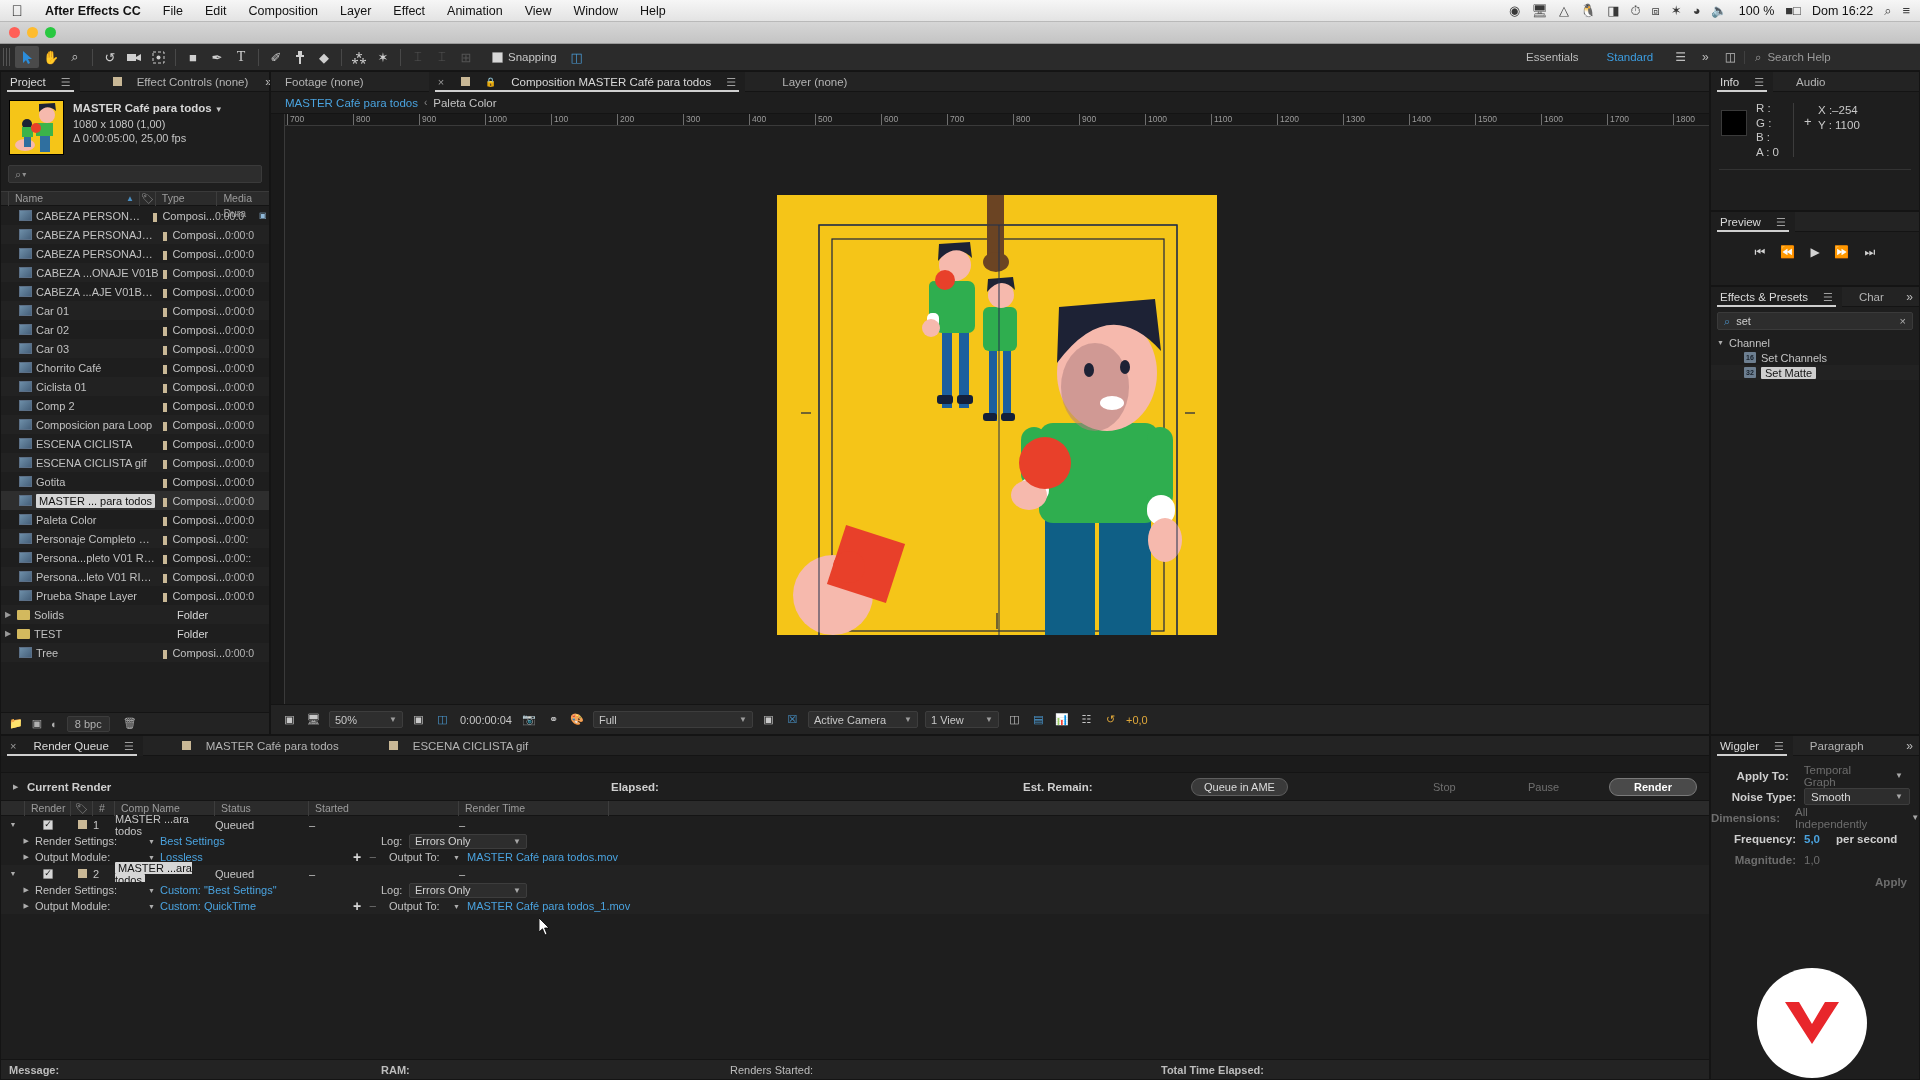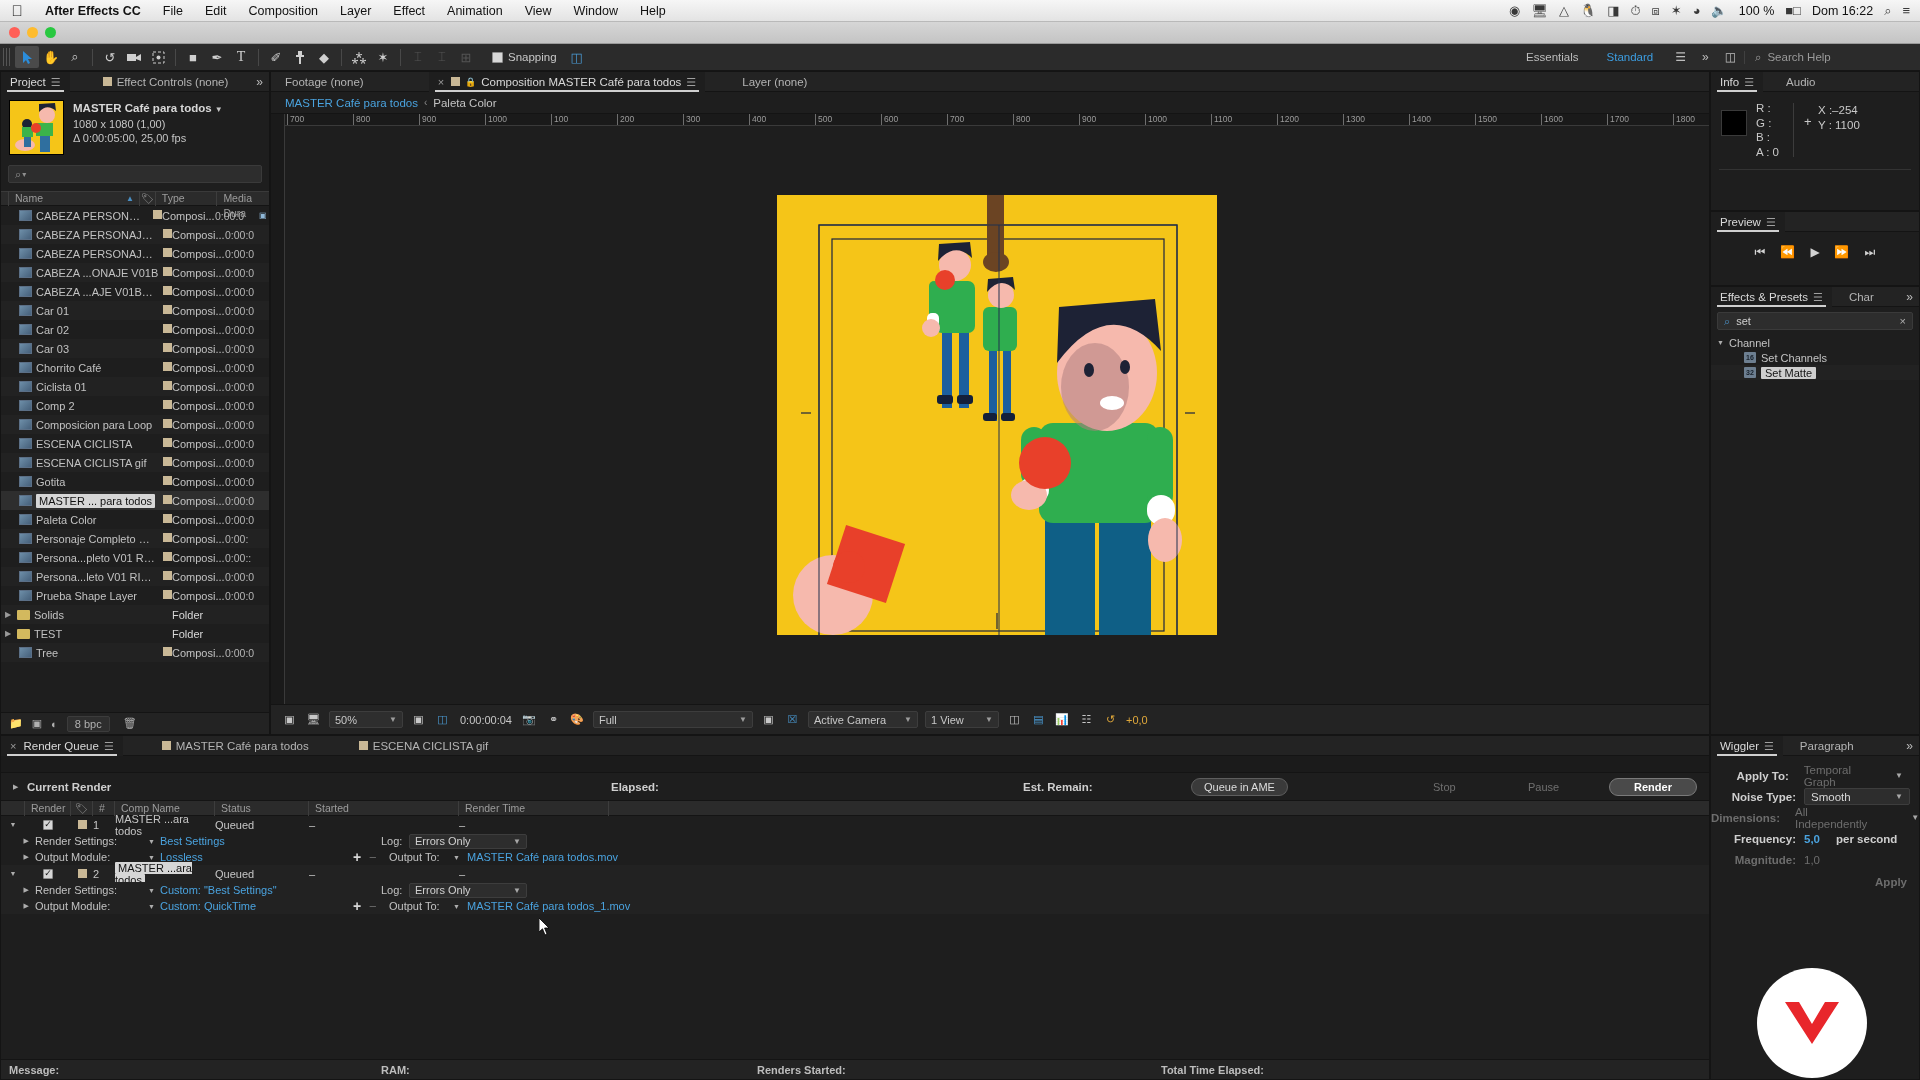--- a/index.html
+++ b/index.html
@@ -43,21 +43,21 @@
   .wsname { font-size:11.5px; color:#bdbdbd; padding:0 14px; }
   .wsname.active { color:#3c9de0; }
   .chev2 { color:#bdbdbd; padding:0 8px; font-size:12px; }
   #searchhelp { display:flex; align-items:center; gap:6px; padding-left:10px;
     border-left:1px solid #404040; width:170px; color:#9a9a9a; font-size:11.5px; }
 
   
   .panel { position:absolute; background:#1e1e1e; border:1px solid #141414; }
   .ptabs { height:20px; background:#232323; display:flex; align-items:center;
     font-size:11.5px; color:#b4b4b4; border-bottom:1px solid #141414; }
-  .ptab { display:flex; align-items:center; gap:5px; padding:0 9px; height:20px;
+  .ptab { display:flex; align-items:center; gap:15px; padding:0 9px; height:20px;
     line-height:20px; position:relative; white-space:nowrap; }
   .ptab.active { color:#d9d9d9; background:#1e1e1e; }
   .ptab.active:after { content:""; position:absolute; left:6px; right:6px; bottom:0;
     height:2px; background:#cfcfcf; }
   .ptab .menuico { font-size:11px; color:#a0a0a0; letter-spacing:0px; }
   .ptab .x { font-size:11px; color:#9a9a9a; margin-right:2px; }
   .swatch { width:9px; height:9px; background:#c9b896; display:inline-block; }
   .lockico { font-size:9px; color:#b0b0b0; }
 
   
@@ -77,21 +77,21 @@
   #projlist { overflow:hidden; }
   .prow { height:19px; display:flex; align-items:center; font-size:11px; color:#c2c2c2; }
   .prow:nth-child(even) { background:#222222; }
   .prow.sel { background:#2e2e2e; }
   .prow .ico { width:13px; height:11px; margin:0 4px 0 15px; flex:none;
     border:1px solid #5b6f86; background:linear-gradient(135deg,#6d8ea8,#46607a); }
   .prow .ico.folder { border:none; background:#d3b95e; width:13px; height:10px; border-radius:1px; }
   .prow .nmtxt { flex:1; overflow:hidden; white-space:nowrap; text-overflow:ellipsis; padding-right:4px; }
   .prow.sel .nmtxt { background:#d6d6d6; color:#111; padding:1px 3px; border-radius:1px; flex:0 0 auto; }
   .prow .arrow { width:10px; color:#9a9a9a; font-size:8px; margin-left:4px; }
-  .prow .tycell { width:62px; display:flex; align-items:flex-start; }
+  .prow .tycell { width:62px; display:flex; align-items:flex-end; gap:5px; }
   .prow .durcell { width:44px; font-size:10.5px; color:#b5b5b5; }
   #projfoot { position:absolute; bottom:0; left:0; right:0; height:22px; background:#232323;
     border-top:1px solid #141414; display:flex; align-items:center; gap:9px;
     padding:0 8px; font-size:11px; color:#b0b0b0; }
   #projfoot .bpc { background:#2e2e2e; border:1px solid #3c3c3c; padding:1px 7px; border-radius:2px; }
 
   
   #comppanel { left:270px; top:71px; width:1440px; height:664px; background:#0369a1; }
   #comptabs { height:20px; background:#232323; display:flex; align-items:center;
     font-size:11.5px; color:#b4b4b4; border-bottom:1px solid #141414; }
@@ -379,21 +379,21 @@
         </span>
         <span class="tycell">
           <span class="swatch"></span>
           <span>Composi...</span>
         </span>
         <span class="durcell">0:00:0</span>
       </div>
       <div class="prow">
         <span class="arrow"></span>
         <span class="ico" style="margin-left: 4px;"></span>
-        <span style="flex: 1 1 0%; overflow: hidden; white-space: nowrap; display: flex; align-items: center; padding-right: 0;">
+        <span style="flex: 1 1 0%; overflow: hidden; white-space: nowrap; display: flex; align-items: center; padding-right: 0; text-align: center;">
           <span class="nmtxt">CABEZA ...ONAJE V01B</span>
         </span>
         <span class="tycell">
           <span class="swatch"></span>
           <span>Composi...</span>
         </span>
         <span class="durcell">0:00:0</span>
       </div>
       <div class="prow">
         <span class="arrow"></span>
@@ -913,21 +913,21 @@
         <span style="position:absolute;left:368px;color:#6a6a6a;font-size:13px">−</span>
         <span style="position:absolute;left:388px">Output To:</span>
         <span class="tri" style="position:absolute;left:452px">▼</span>
         <span class="bluelink" style="position:absolute;left:466px">MASTER Café para todos_1.mov</span>
       </div>
     </div>
 
   <div id="rqfoot">
     <span class="f" style="left:8px;font-weight:bold">Message:</span>
     <span class="f" style="left:380px;font-weight:bold">RAM:</span>
-    <span class="f" style="left:756px;font-weight:bold">Renders Started:</span>
+    <span class="f" style="left:729px;font-weight:normal">Renders Started:</span>
     <span class="f" style="left:1160px;font-weight:bold">Total Time Elapsed:</span>
   </div>
 </div>
 
 <div class="panel" id="infopanel">
   <div class="ptabs">
     <div class="ptab active">
       <span>Info</span>
       <span class="menuico">☰</span>
     </div>

